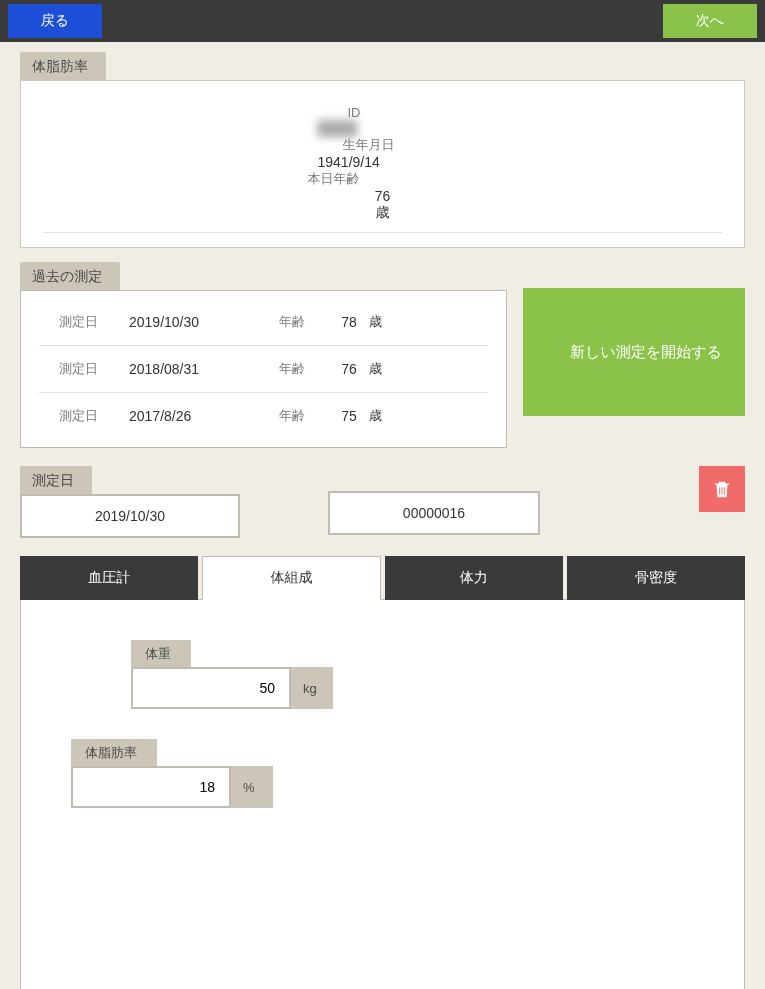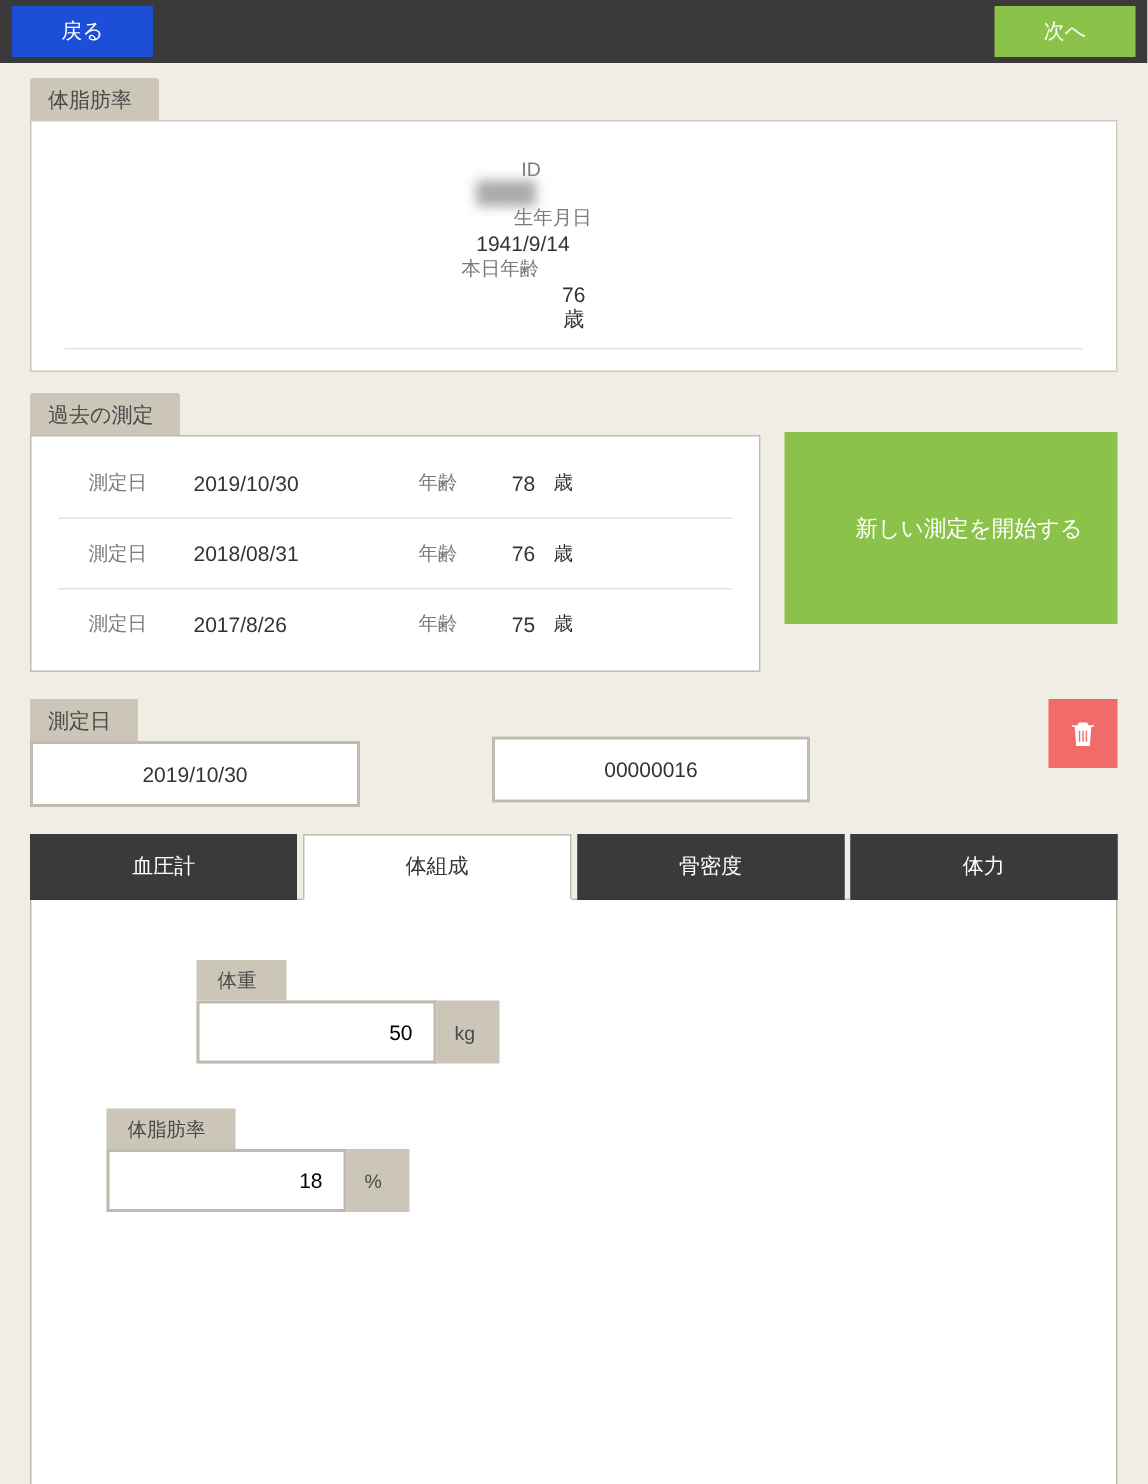--- a/index.html
+++ b/index.html
@@ -125,22 +125,22 @@
       <svg viewBox="0 0 24 24">
           <path d="M6 7h12l-1 14H7L6 7zm3-3h6l1 2H8l1-2zM4 6h16v1H4z M9 10v8h1v-8H9zm2.5 0v8h1v-8h-1zM14 10v8h1v-8h-1z"></path>
         </svg>
     </button>
   </div>
 
   <div class="tabs-wrap">
     <div class="tabs-row">
       <div class="tab">血圧計</div>
       <div class="tab active">体組成</div>
+      <div class="tab">体力</div>
       <div class="tab">骨密度</div>
-      <div class="tab">体力</div>
     </div>
     <div class="tab-body">
       <div class="field-row">
         <div class="field-block" style="margin-left:60px">
           <div class="field-tab">体重</div>
           <div class="field-box-wrap">
             <input class="field-input" value="50" style="">
             <span class="field-unit">kg</span>
           </div>
         </div>

